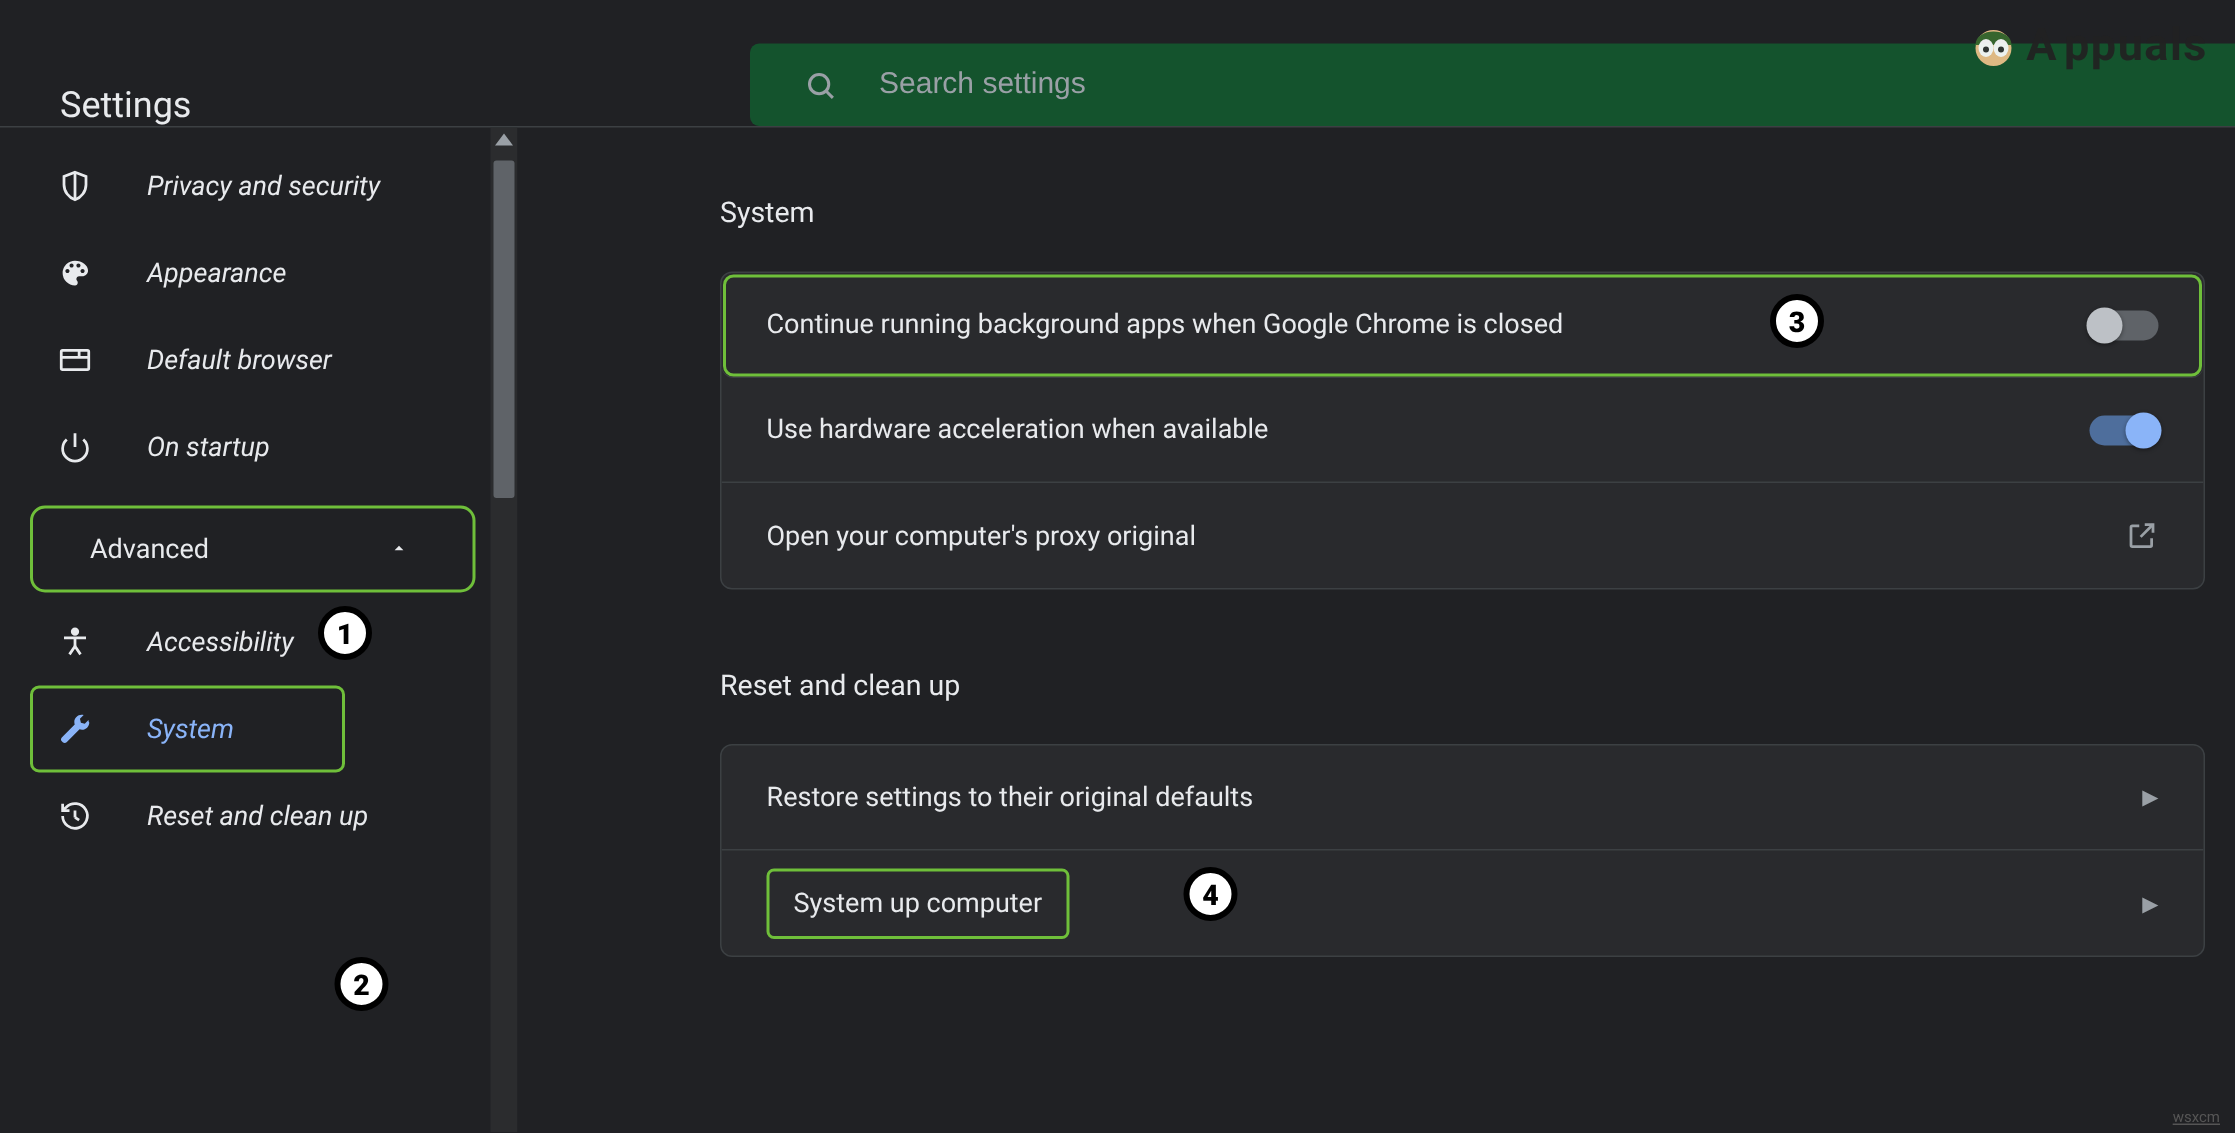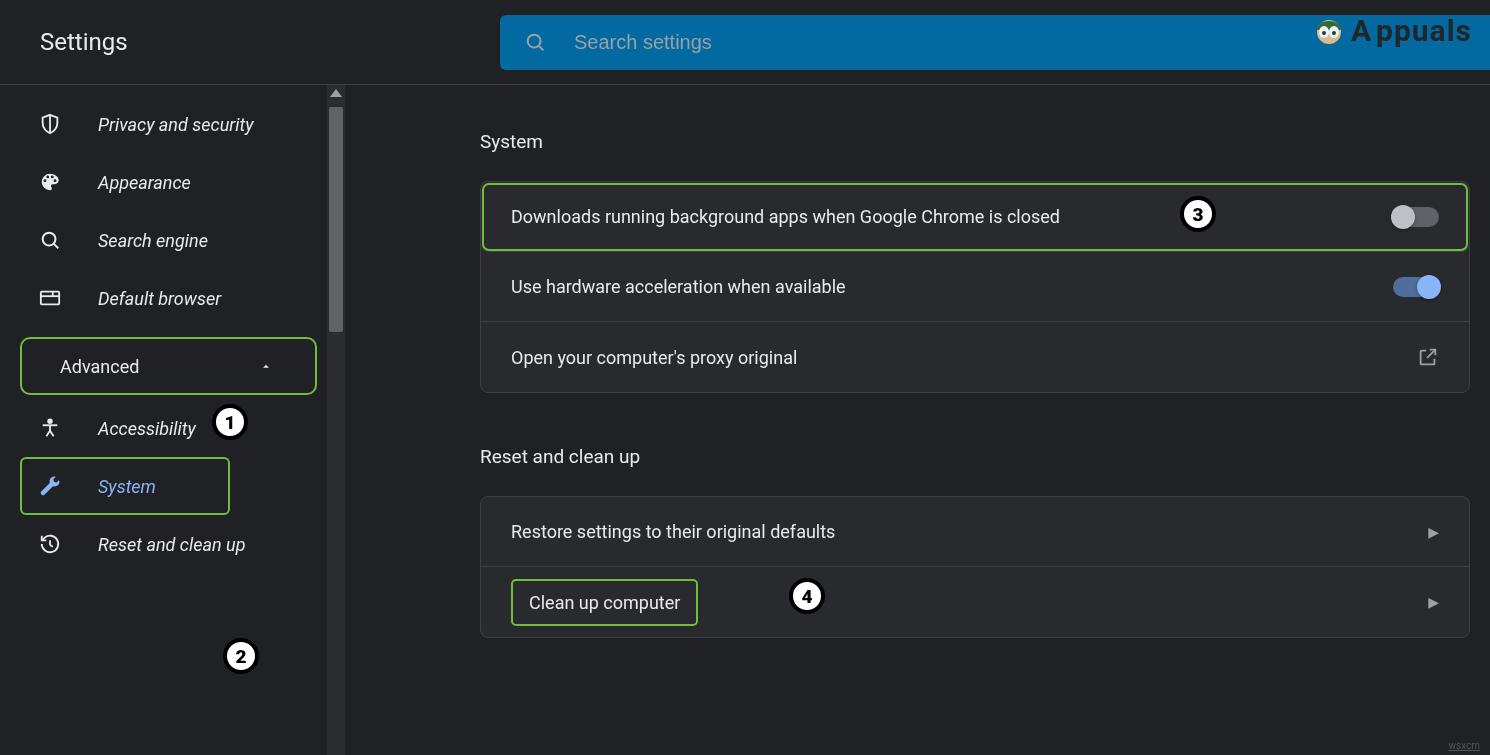--- a/index.html
+++ b/index.html
@@ -8,39 +8,39 @@
     background: #202124;
     color: #e8eaed;
     width: 1490px;
     height: 755px;
     overflow: hidden;
     position: relative;
   }
   .app { display: flex; flex-direction: column; height: 100%; }
   .header {
     display: flex;
-    align-items: center;
+    align-items: flex-end;
     height: 85px;
     border-bottom: 1px solid #3c4043;
   }
   .header-title {
     width: 500px;
     padding-left: 40px;
     font-size: 24px;
     font-weight: 400;
     color: #e8eaed;
   }
   .search-wrap {
     flex: 1;
     height: 55px;
-    background: #0369a1;
+    background: #14532d;
     border-radius: 6px 0 0 6px;
     display: flex;
     align-items: center;
-    padding: 0 24px;
+    padding: 0 36px;
     margin-right: 0;
   }
   .search-icon { color: #9aa0a6; display: inline-flex; margin-right: 28px; }
   .search-input {
     background: transparent;
     border: none;
     outline: none;
     color: #e8eaed;
     font-size: 20px;
     width: 100%;
@@ -275,41 +275,41 @@
 
       <div class="nav-item">
         <span class="nav-icon">
           <svg width="22" height="22" viewBox="0 0 24 24" fill="currentColor">
               <path d="M12 3a9 9 0 1 0 0 18c1.1 0 2-.9 2-2 0-.5-.2-1-.5-1.3-.3-.4-.5-.8-.5-1.3 0-1.1.9-2 2-2h2.3c2.3 0 4.2-1.9 4.2-4.2C21.5 6.3 17.2 3 12 3zm-5.5 9c-.8 0-1.5-.7-1.5-1.5S5.7 9 6.5 9 8 9.7 8 10.5 7.3 12 6.5 12zm3-4C8.7 8 8 7.3 8 6.5S8.7 5 9.5 5s1.5.7 1.5 1.5S10.3 8 9.5 8zm5 0c-.8 0-1.5-.7-1.5-1.5S13.7 5 14.5 5s1.5.7 1.5 1.5S15.3 8 14.5 8zm3 4c-.8 0-1.5-.7-1.5-1.5S16.7 9 17.5 9s1.5.7 1.5 1.5-.7 1.5-1.5 1.5z"></path>
             </svg>
         </span>
         <span>Appearance</span>
       </div>
 
-      <div class="nav-item">
-        <span class="nav-icon">
-          <svg width="22" height="22" viewBox="0 0 24 24" fill="none" stroke="currentColor" stroke-width="2.2">
-              <circle cx="11" cy="11" r="7"></circle>
-              <line x1="21" y1="21" x2="16.2" y2="16.2"></line>
-            </svg>
-        </span>
-        <span>Search engine</span>
-      </div>
 
       <div class="nav-item">
         <span class="nav-icon">
           <svg width="22" height="20" viewBox="0 0 24 20" fill="none" stroke="currentColor" stroke-width="2">
               <rect x="2" y="3" width="20" height="14" rx="1"></rect>
               <line x1="2" y1="8" x2="22" y2="8"></line>
               <line x1="15" y1="3" x2="15" y2="8"></line>
             </svg>
         </span>
         <span>Default browser</span>
       </div>
 
+      <div class="nav-item">
+        <span class="nav-icon">
+          <svg width="22" height="22" viewBox="0 0 24 24" fill="none" stroke="currentColor" stroke-width="2">
+              <path d="M18 6.5a9 9 0 1 1-12 0"></path>
+              <line x1="12" y1="2" x2="12" y2="12"></line>
+            </svg>
+        </span>
+        <span>On startup</span>
+      </div>
 
       <div class="nav-advanced">
         <span>Advanced</span>
         <span class="chev">
           <svg width="14" height="14" viewBox="0 0 24 24" fill="currentColor">
               <path d="M7 15l5-5 5 5z"></path>
             </svg>
         </span>
       </div>
 
@@ -352,21 +352,21 @@
         <div class="scroll-up-arrow"></div>
         <div class="scroll-thumb"></div>
       </div>
     </div>
 
     <div class="content">
       <div class="content-inner">
         <div class="section-title">System</div>
         <div class="card">
           <div class="row hl">
-            <span class="row-label">Downloads running background apps when Google Chrome is closed</span>
+            <span class="row-label">Continue running background apps when Google Chrome is closed</span>
             <div class="toggle">
                 <div class="knob"></div>
               </div>
           </div>
           <div class="row">
             <span class="row-label">Use hardware acceleration when available</span>
             <div class="toggle on">
                 <div class="knob"></div>
               </div>
           </div>
@@ -383,21 +383,21 @@
         </div>
 
         <div class="section-title">Reset and clean up</div>
         <div class="card">
           <div class="row">
             <span class="row-label">Restore settings to their original defaults</span>
             <span class="chev-right">▶</span>
           </div>
           <div class="row cleanup-row">
             <span class="hl-inner">
-                <span class="row-label">Clean up computer</span>
+                <span class="row-label">System up computer</span>
               </span>
             <span class="chev-right">▶</span>
           </div>
         </div>
       </div>
     </div>
   </div>
 </div>
 
 <div class="callout c1">1</div>

